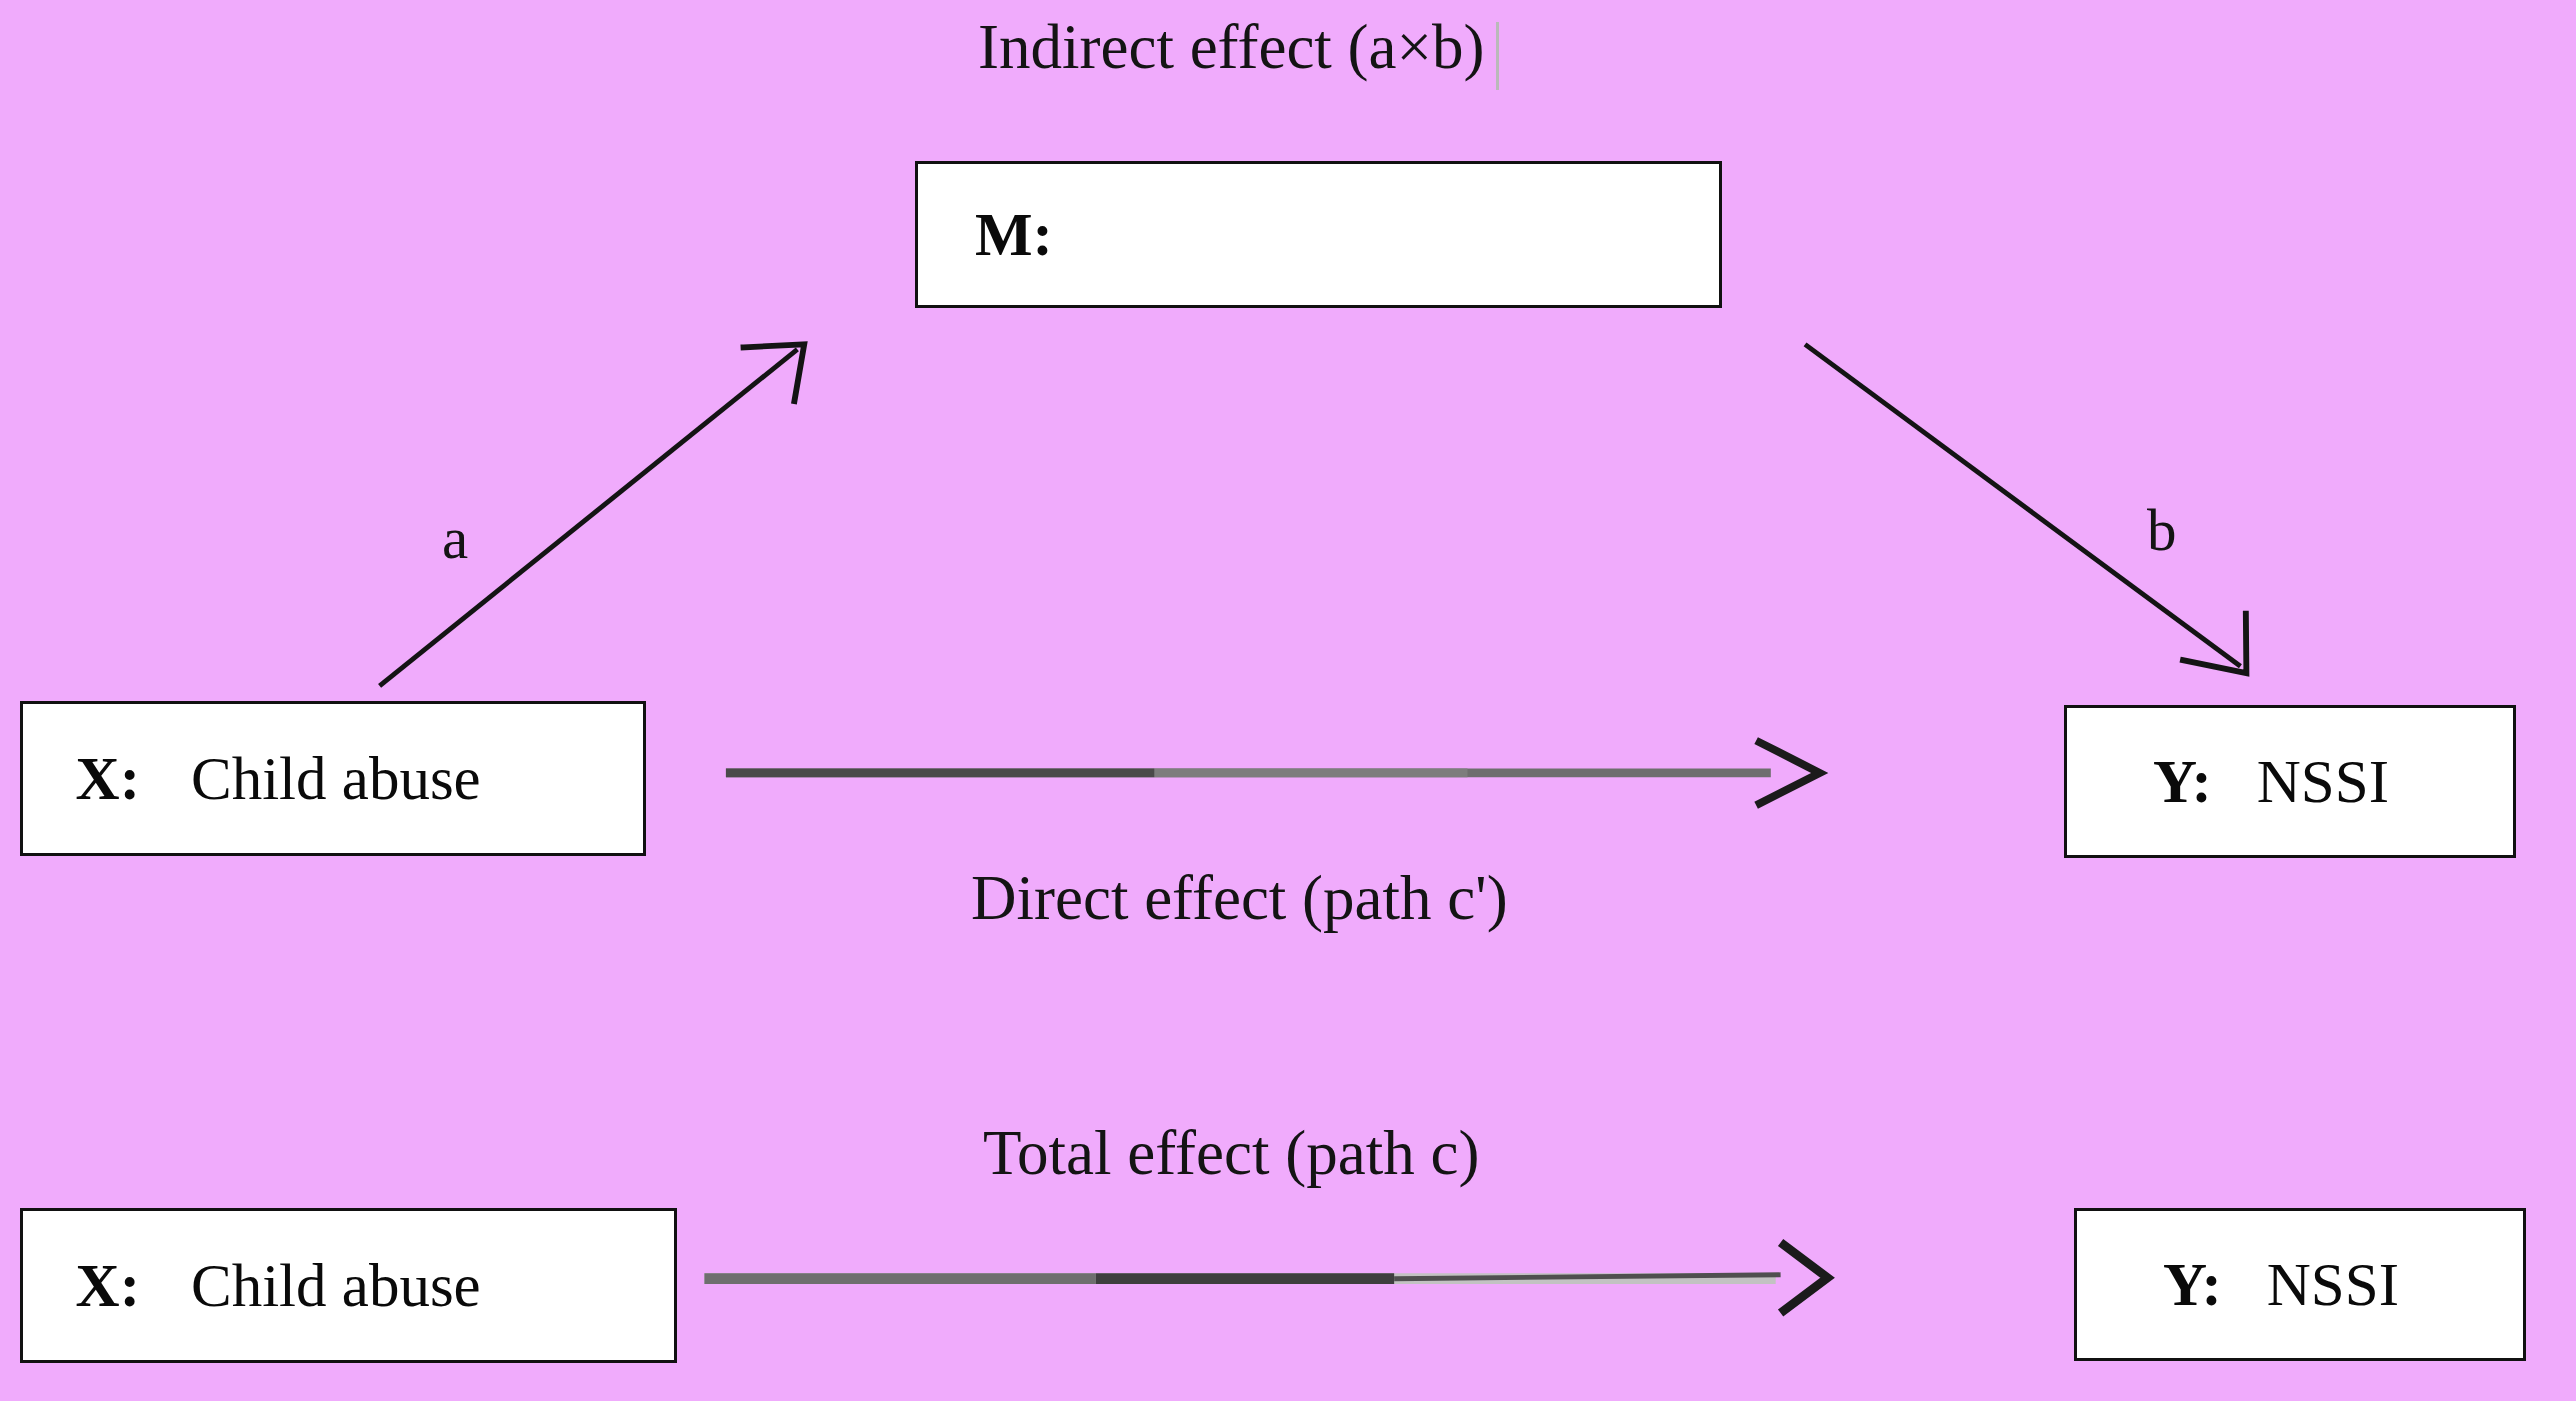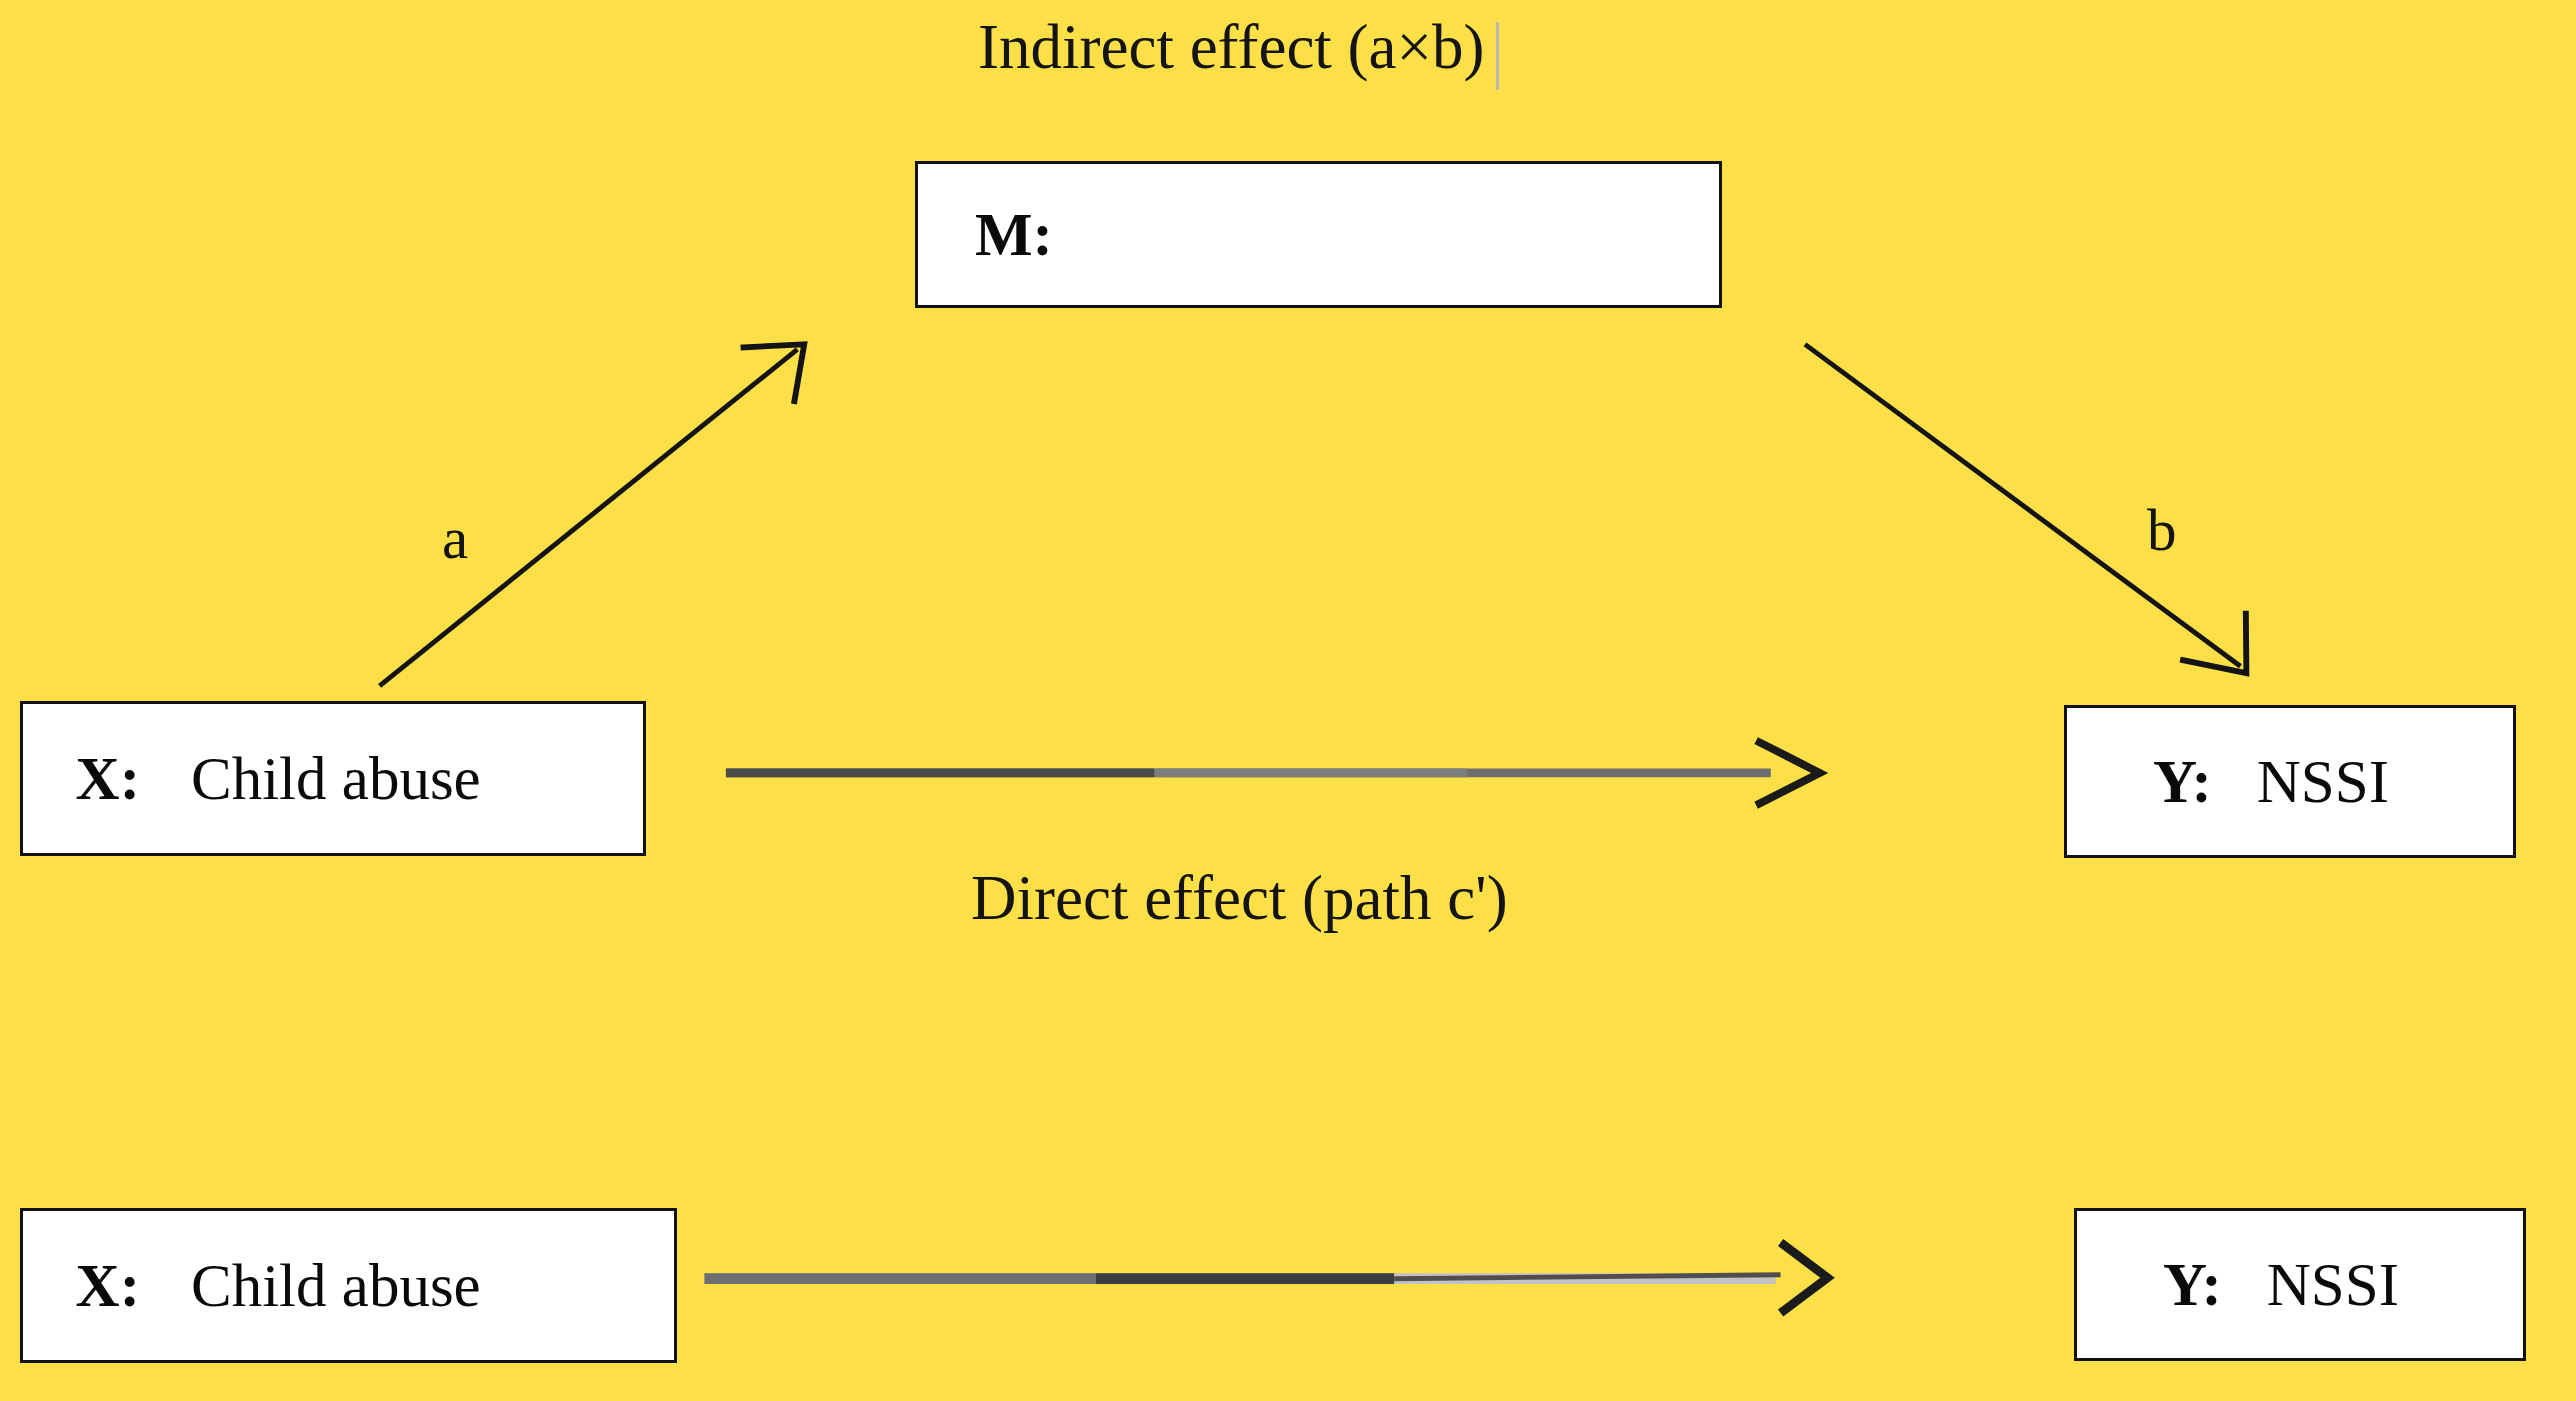--- a/index.html
+++ b/index.html
@@ -4,21 +4,21 @@
 <style>
   html, body {
     margin: 0;
     padding: 0;
     background: #ffffff;
   }
   #canvas {
     position: relative;
     width: 2576px;
     height: 1402px;
-    background: #fde047;
+    background: #f0abfc;
     font-family: "Liberation Serif", "DejaVu Serif", serif;
     color: #0a0a0a;
     overflow: hidden;
   }
   .node-box {
     position: absolute;
     box-sizing: border-box;
     border: 3.9px solid #111111;
     background: #ffffff;
     display: flex;
@@ -113,20 +113,21 @@
       <polyline points="1820,1270 1868,1306 1820,1342" fill="none" stroke="#1b1b1b" stroke-width="9" stroke-linecap="butt" stroke-linejoin="miter"></polyline>
     </g>
   </svg>
 
   <div class="caption" id="indirect-caption">Indirect effect (a×b)</div>
 
   <div class="cursor-artifact" id="artifact-1"></div>
 
   <div class="caption" id="direct-caption">Direct effect (path c')</div>
 
+  <div class="caption" id="total-caption">Total effect (path c)</div>
 
   <div class="path-letter" id="label-a">a</div>
 
   <div class="path-letter" id="label-b">b</div>
 
   <div class="node-box" id="m-box">
     <span class="node-label-key">M:</span>
     <span class="gap-key"></span>
   </div>
 

